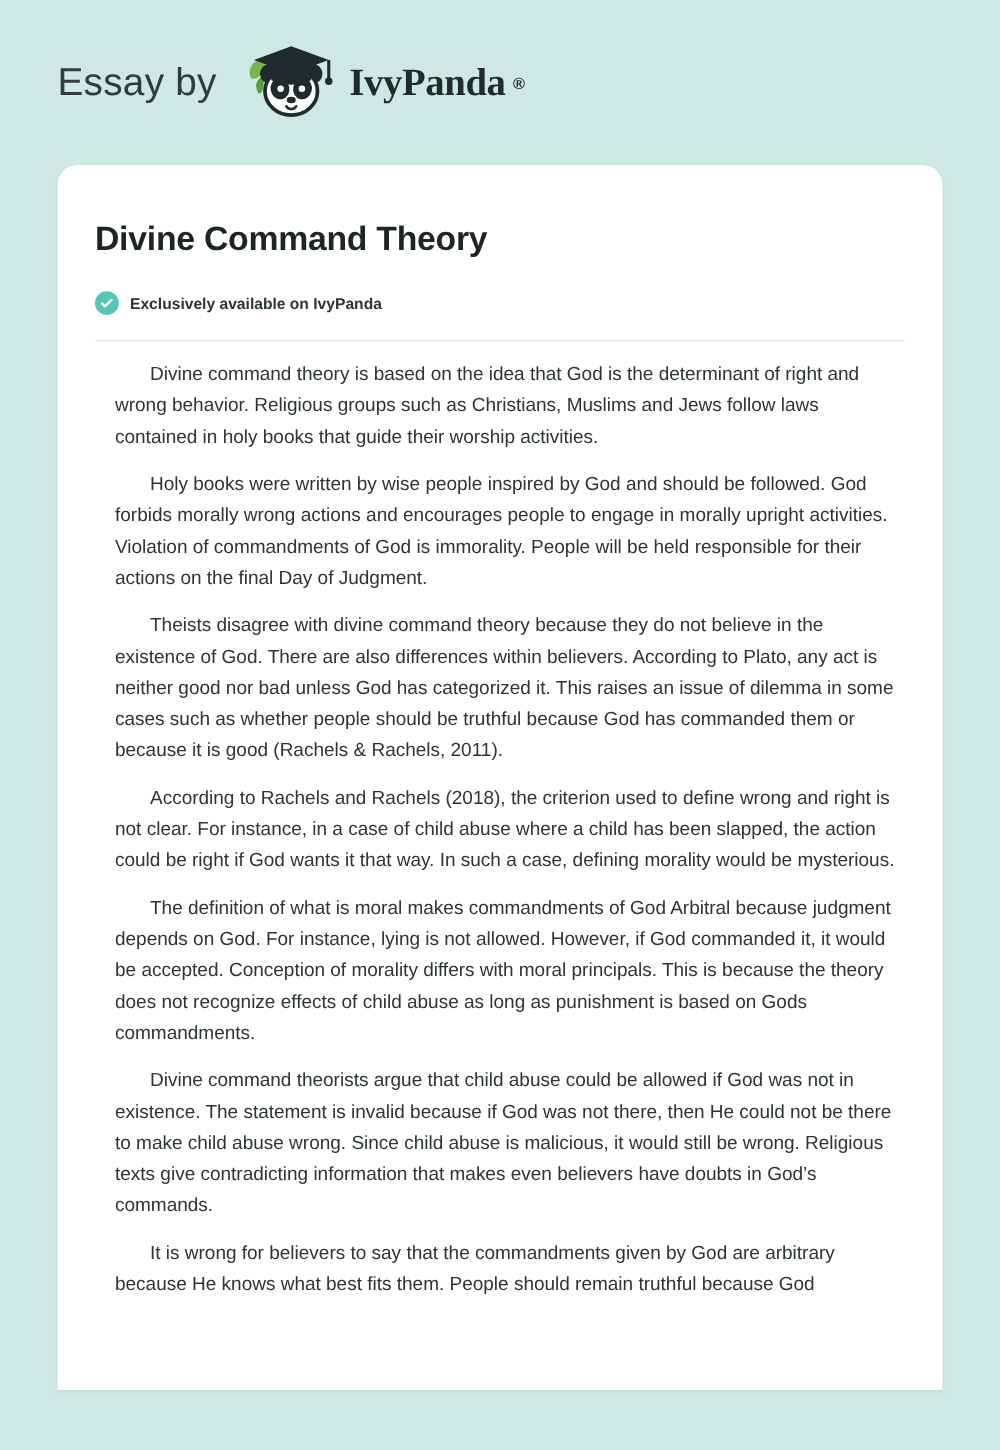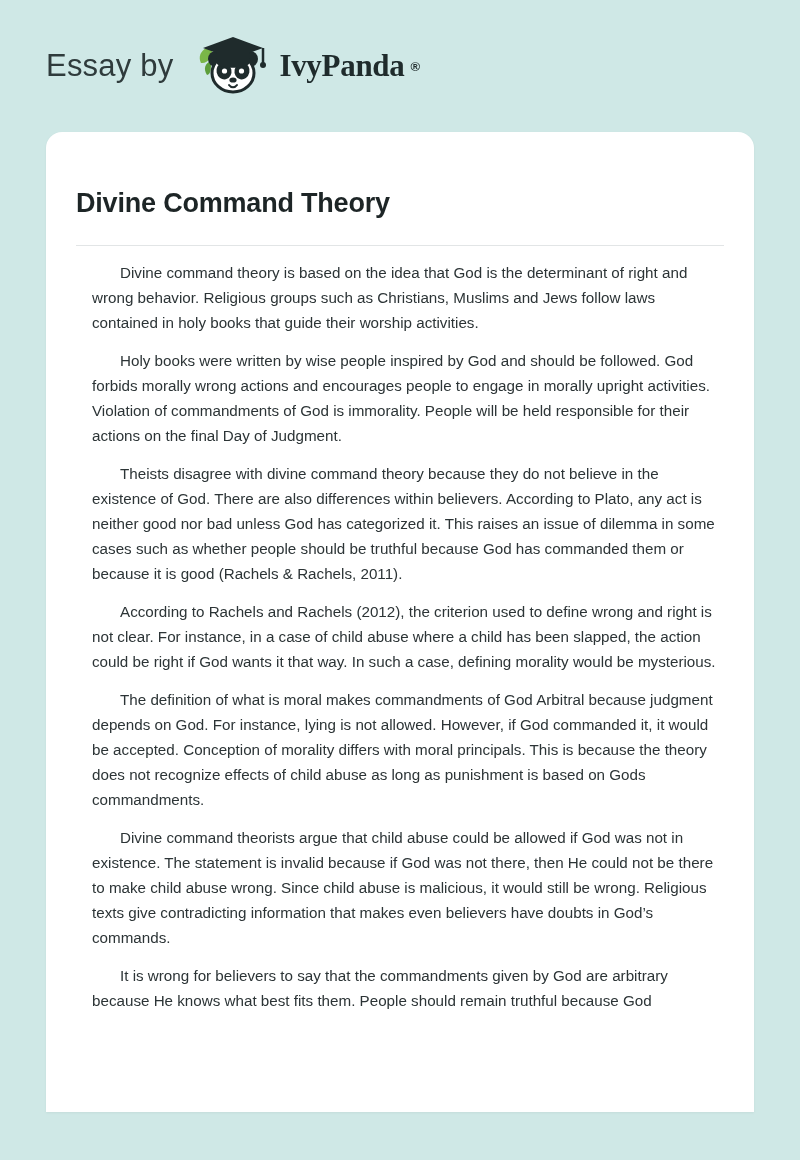--- a/index.html
+++ b/index.html
@@ -73,21 +73,21 @@
     border-radius: 16px 16px 0 0;
     box-sizing: border-box;
     padding: 44px 30px 0 30px;
     min-height: 980px;
     box-shadow: 0 1px 3px rgba(0,0,0,0.05);
   }
   .doc-title {
     font-size: 27px;
     font-weight: bold;
     color: #1d2526;
-    margin: 12px 0 26px 0;
+    margin: 0 0 26px 0;
     letter-spacing: -0.2px;
   }
   .badge-row {
     display: flex;
     align-items: center;
     gap: 9px;
     margin-bottom: 20px;
   }
   .badge-check {
     width: 19px;
@@ -156,27 +156,35 @@
         </span>
         <span class="brand-name">IvyPanda</span>
         <span class="brand-reg">®</span>
       </span>
     </div>
   </div>
 
   <div class="card">
     <h1 class="doc-title">Divine Command Theory</h1>
 
+    <div class="badge-row">
+      <span class="badge-check">
+        <svg width="11" height="11" viewBox="0 0 12 12" xmlns="http://www.w3.org/2000/svg">
+          <path d="M1.8 6.2 L4.4 8.8 L10 3.2" stroke="#ffffff" stroke-width="2" fill="none" stroke-linecap="round" stroke-linejoin="round"></path>
+        </svg>
+      </span>
+      <span class="badge-text">Exclusively available on IvyPanda</span>
+    </div>
 
     <hr class="divider">
 
     <div class="body-text">
       <p>Divine command theory is based on the idea that God is the determinant of right and wrong behavior. Religious groups such as Christians, Muslims and Jews follow laws contained in holy books that guide their worship activities.</p>
       <p>Holy books were written by wise people inspired by God and should be followed. God forbids morally wrong actions and encourages people to engage in morally upright activities. Violation of commandments of God is immorality. People will be held responsible for their actions on the final Day of Judgment.</p>
       <p>Theists disagree with divine command theory because they do not believe in the existence of God. There are also differences within believers. According to Plato, any act is neither good nor bad unless God has categorized it. This raises an issue of dilemma in some cases such as whether people should be truthful because God has commanded them or because it is good (Rachels &amp; Rachels, 2011).</p>
-      <p>According to Rachels and Rachels (2012), the criterion used to define wrong and right is not clear. For instance, in a case of child abuse where a child has been slapped, the action could be right if God wants it that way. In such a case, defining morality would be mysterious.</p>
+      <p>According to Rachels and Rachels (2018), the criterion used to define wrong and right is not clear. For instance, in a case of child abuse where a child has been slapped, the action could be right if God wants it that way. In such a case, defining morality would be mysterious.</p>
       <p>The definition of what is moral makes commandments of God Arbitral because judgment depends on God. For instance, lying is not allowed. However, if God commanded it, it would be accepted. Conception of morality differs with moral principals. This is because the theory does not recognize effects of child abuse as long as punishment is based on Gods commandments.</p>
       <p>Divine command theorists argue that child abuse could be allowed if God was not in existence. The statement is invalid because if God was not there, then He could not be there to make child abuse wrong. Since child abuse is malicious, it would still be wrong. Religious texts give contradicting information that makes even believers have doubts in God’s commands.</p>
       <p>It is wrong for believers to say that the commandments given by God are arbitrary because He knows what best fits them. People should remain truthful because God</p>
     </div>
   </div>
 
 </div>
 
 </body></html>

